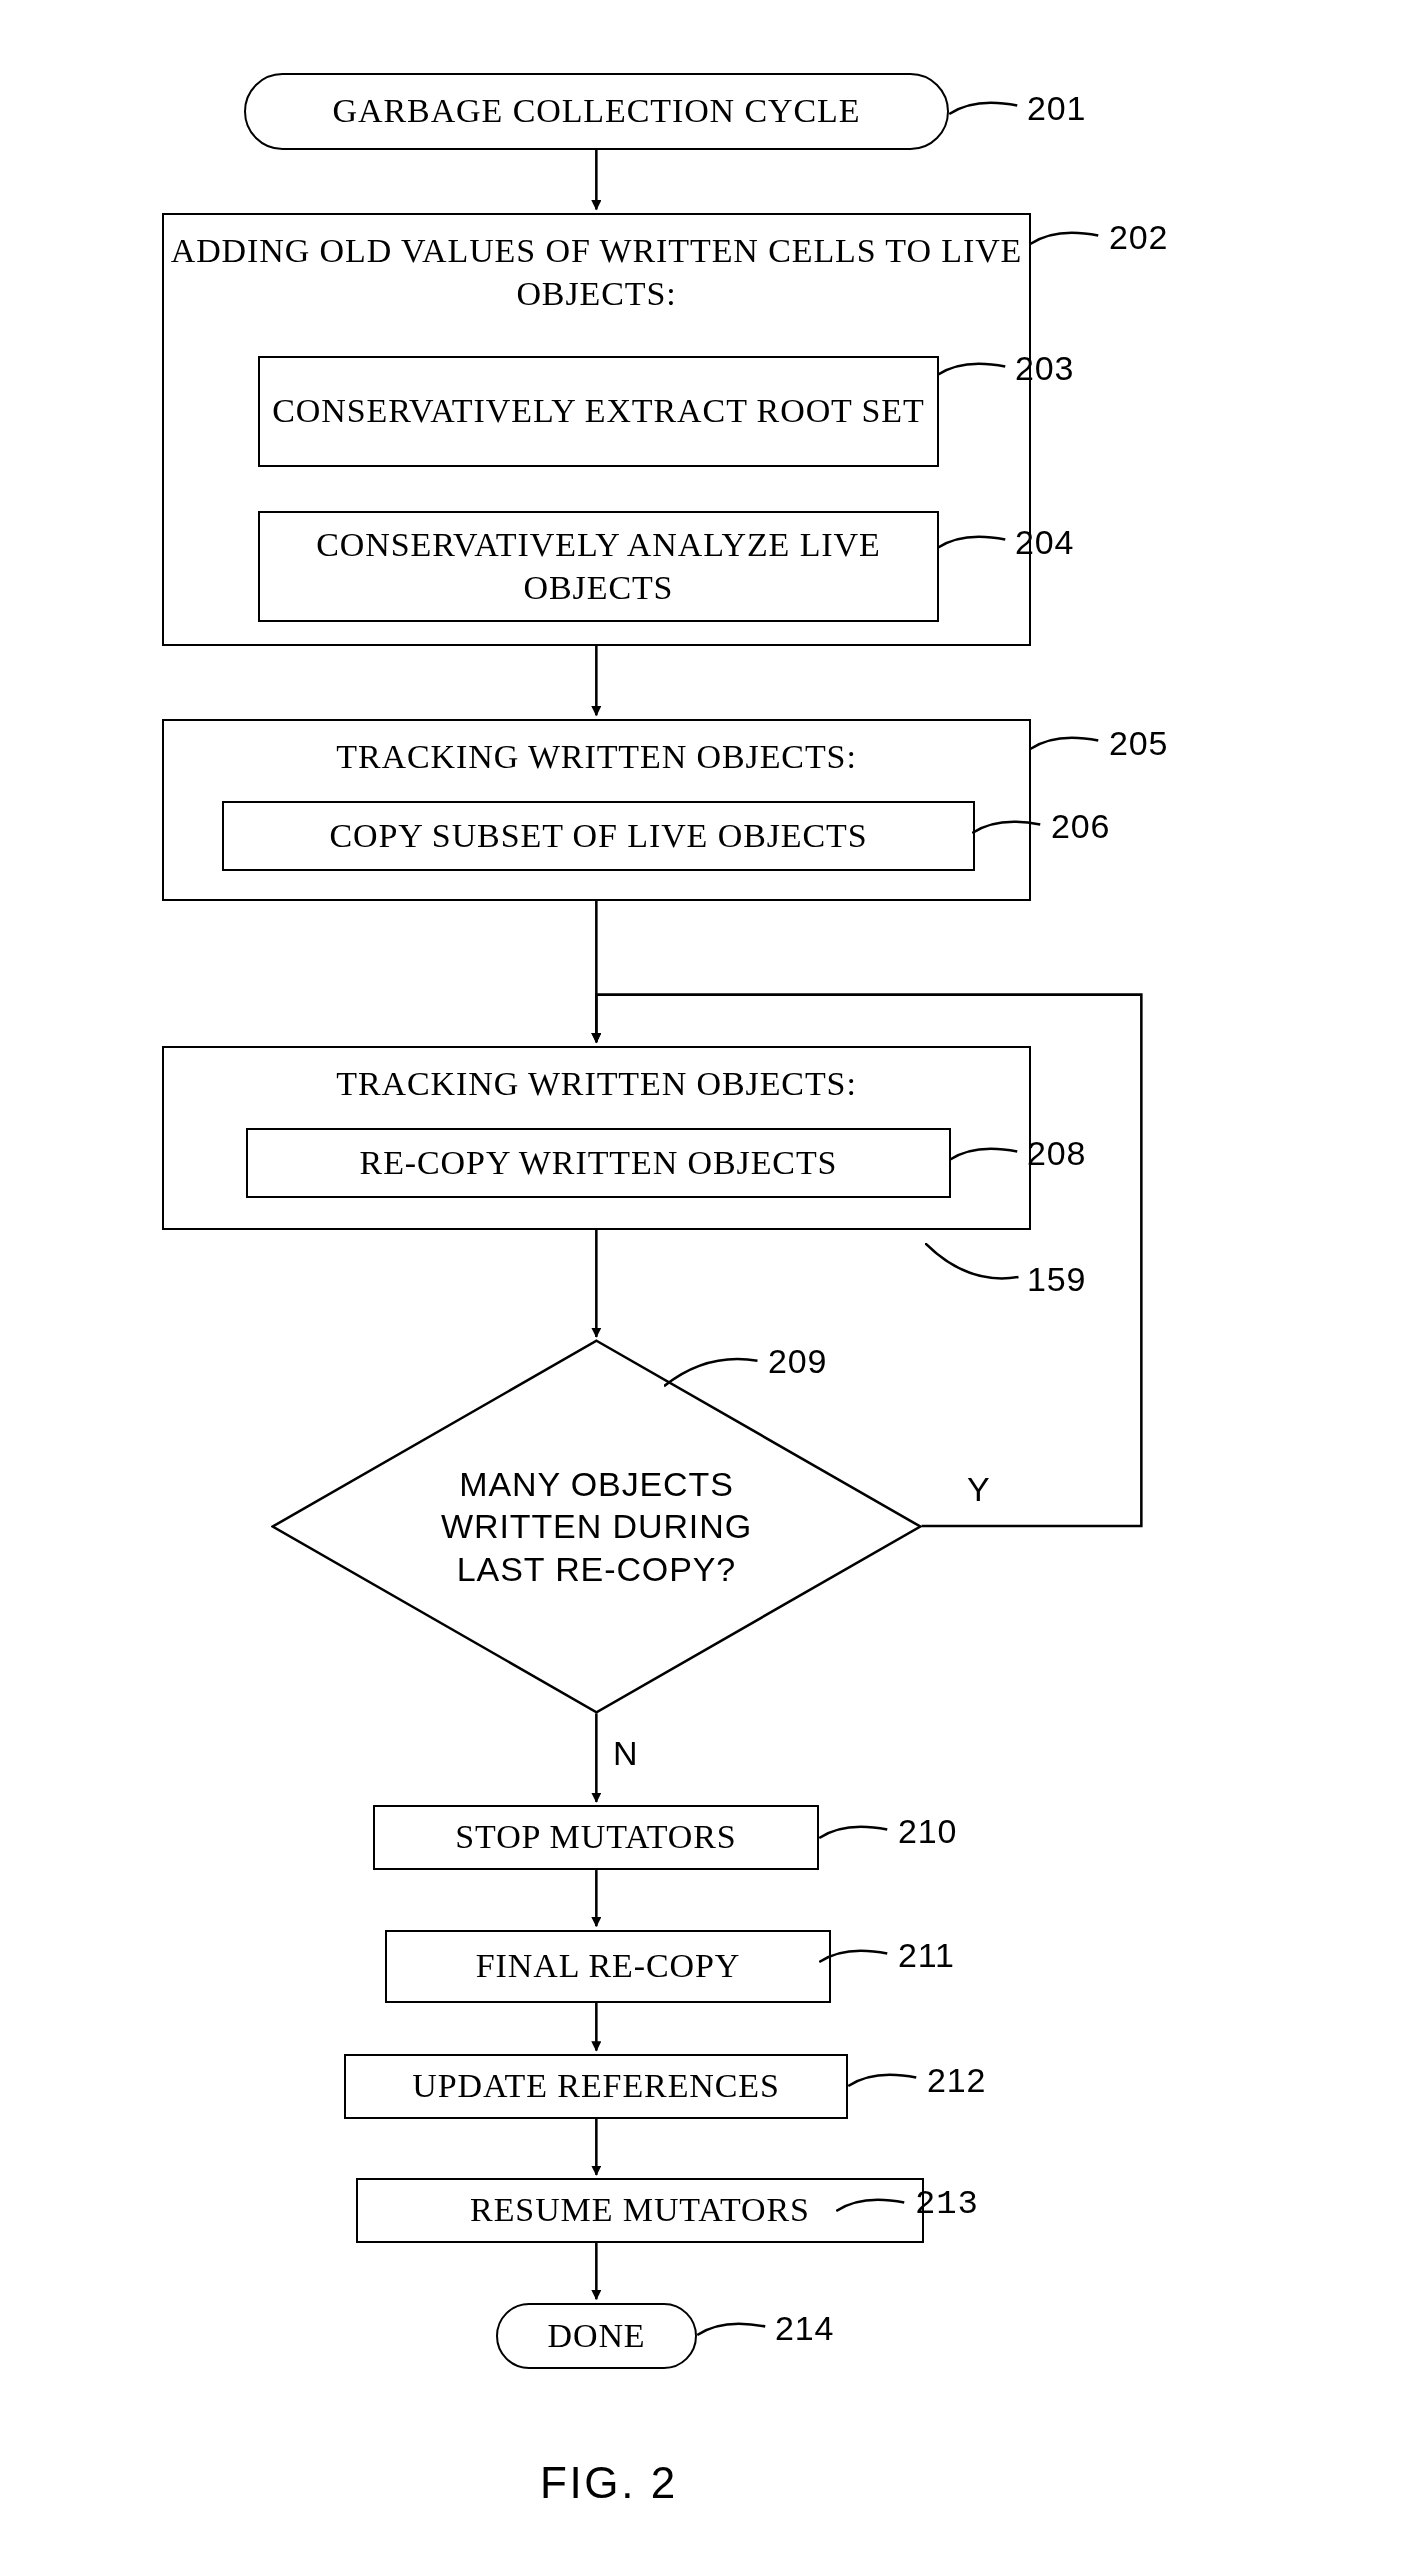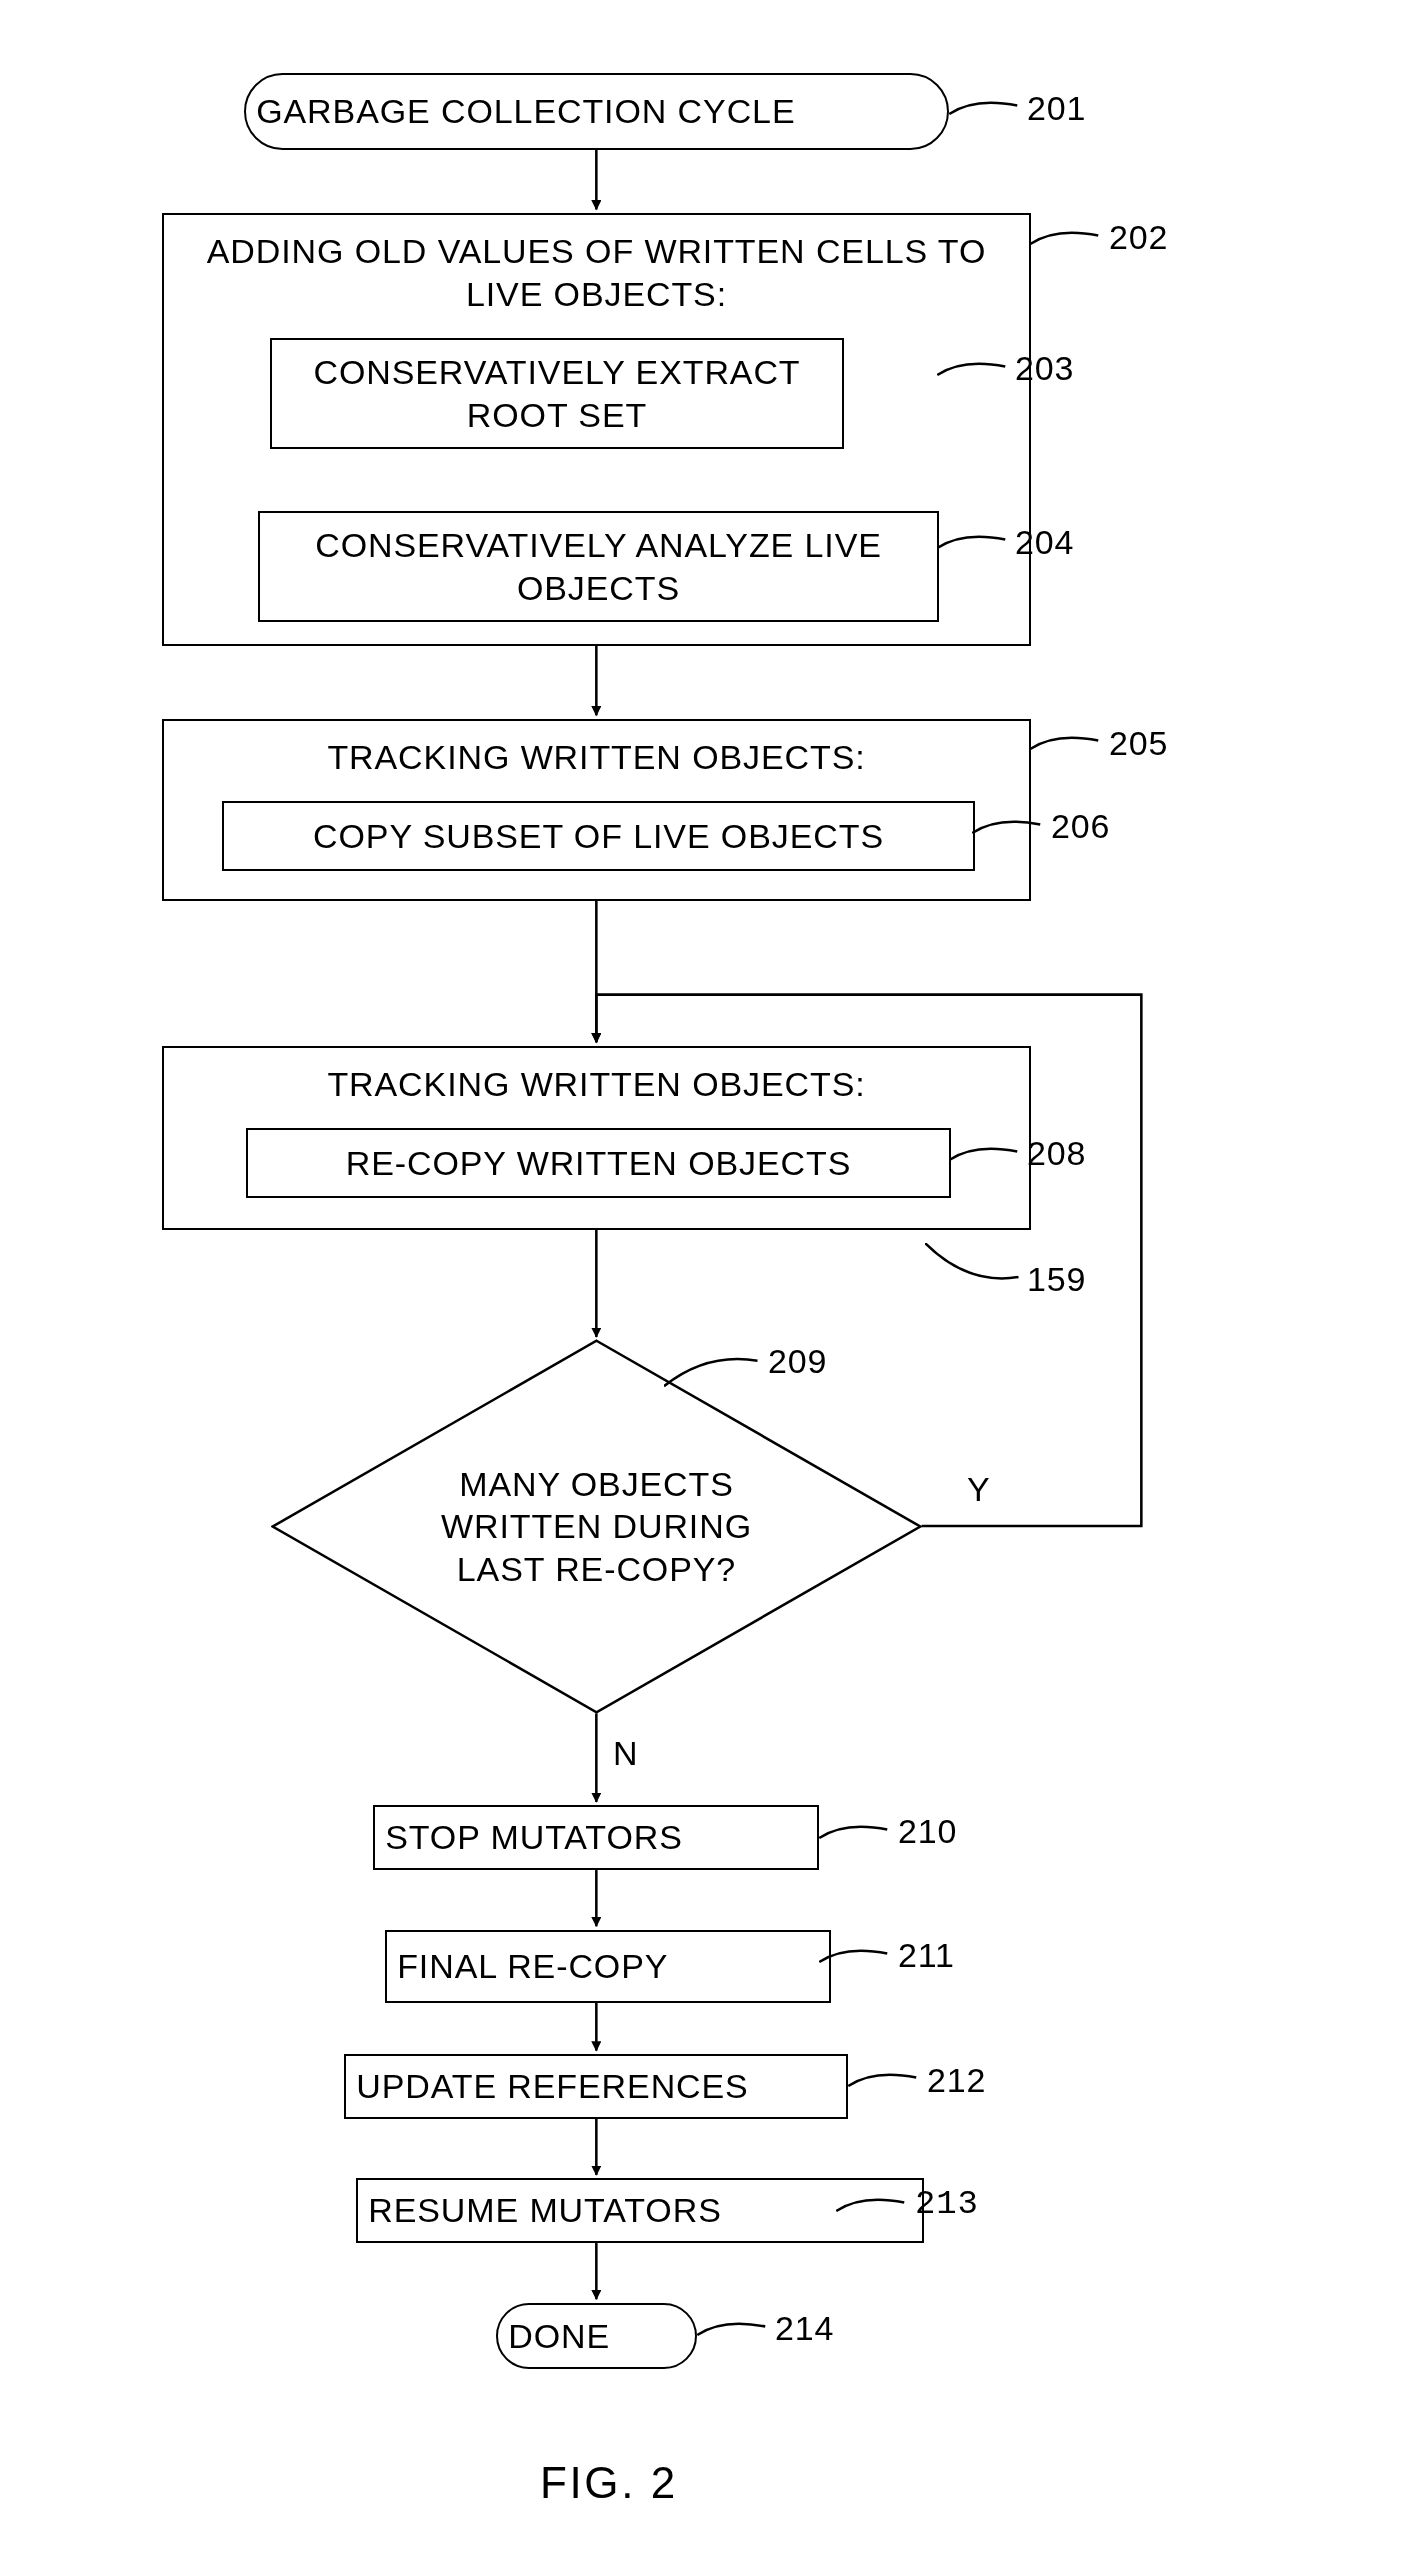--- a/index.html
+++ b/index.html
@@ -13,26 +13,27 @@
     position: relative;
     width: 1426px;
     height: 2576px;
   }
   .node {
     position: absolute;
     border: 2.6px solid #000;
     background: #fff;
     display: flex;
     align-items: center;
-    justify-content: flex-start;
+    justify-content: center;
     text-align: center;
     font-size: 34px;
     letter-spacing: 0.9px;
     line-height: 1.25;
     padding: 6.8px 10.2px;
+    font-family: Liberation Serif, serif;
   }
   .terminator {
     border-radius: 51px;
   }
   .inner-box {
     position: absolute;
     border: 2.6px solid #000;
     background: #fff;
     display: flex;
     align-items: center;
@@ -127,21 +128,21 @@
   </div>
   <div class="hook" style="left:949px; top:97px;">
     <svg width="77" height="34" viewBox="0 0 90 40">
         <path d="M0,20 Q30,0 80,10" fill="none" stroke="#000" stroke-width="3"></path>
       </svg>
   </div>
   <div class="label" style="left:1027px; top:89px;">201</div>
 
   <div class="node" style="left:162px; top:213px; width:869px; height:433px; display:block; padding:0;">
     <div class="group-title" style="top:15.3px; left:0;">ADDING OLD VALUES OF WRITTEN CELLS TO LIVE OBJECTS:</div>
-    <div class="inner-box" style="left:94px; top:123px; width:574px; height:111px;margin-left:12px;">
+    <div class="inner-box" style="left:94px; top:141px; width:681px; height:111px;">
       <span>CONSERVATIVELY EXTRACT ROOT SET</span>
     </div>
     <div class="inner-box" style="left:94px; top:296px; width:681px; height:111px;">
       <span>CONSERVATIVELY ANALYZE LIVE OBJECTS</span>
     </div>
   </div>
   <div class="hook" style="left:1030px; top:227px;">
     <svg width="77" height="34" viewBox="0 0 90 40">
         <path d="M0,20 Q30,0 80,10" fill="none" stroke="#000" stroke-width="3"></path>
       </svg>

